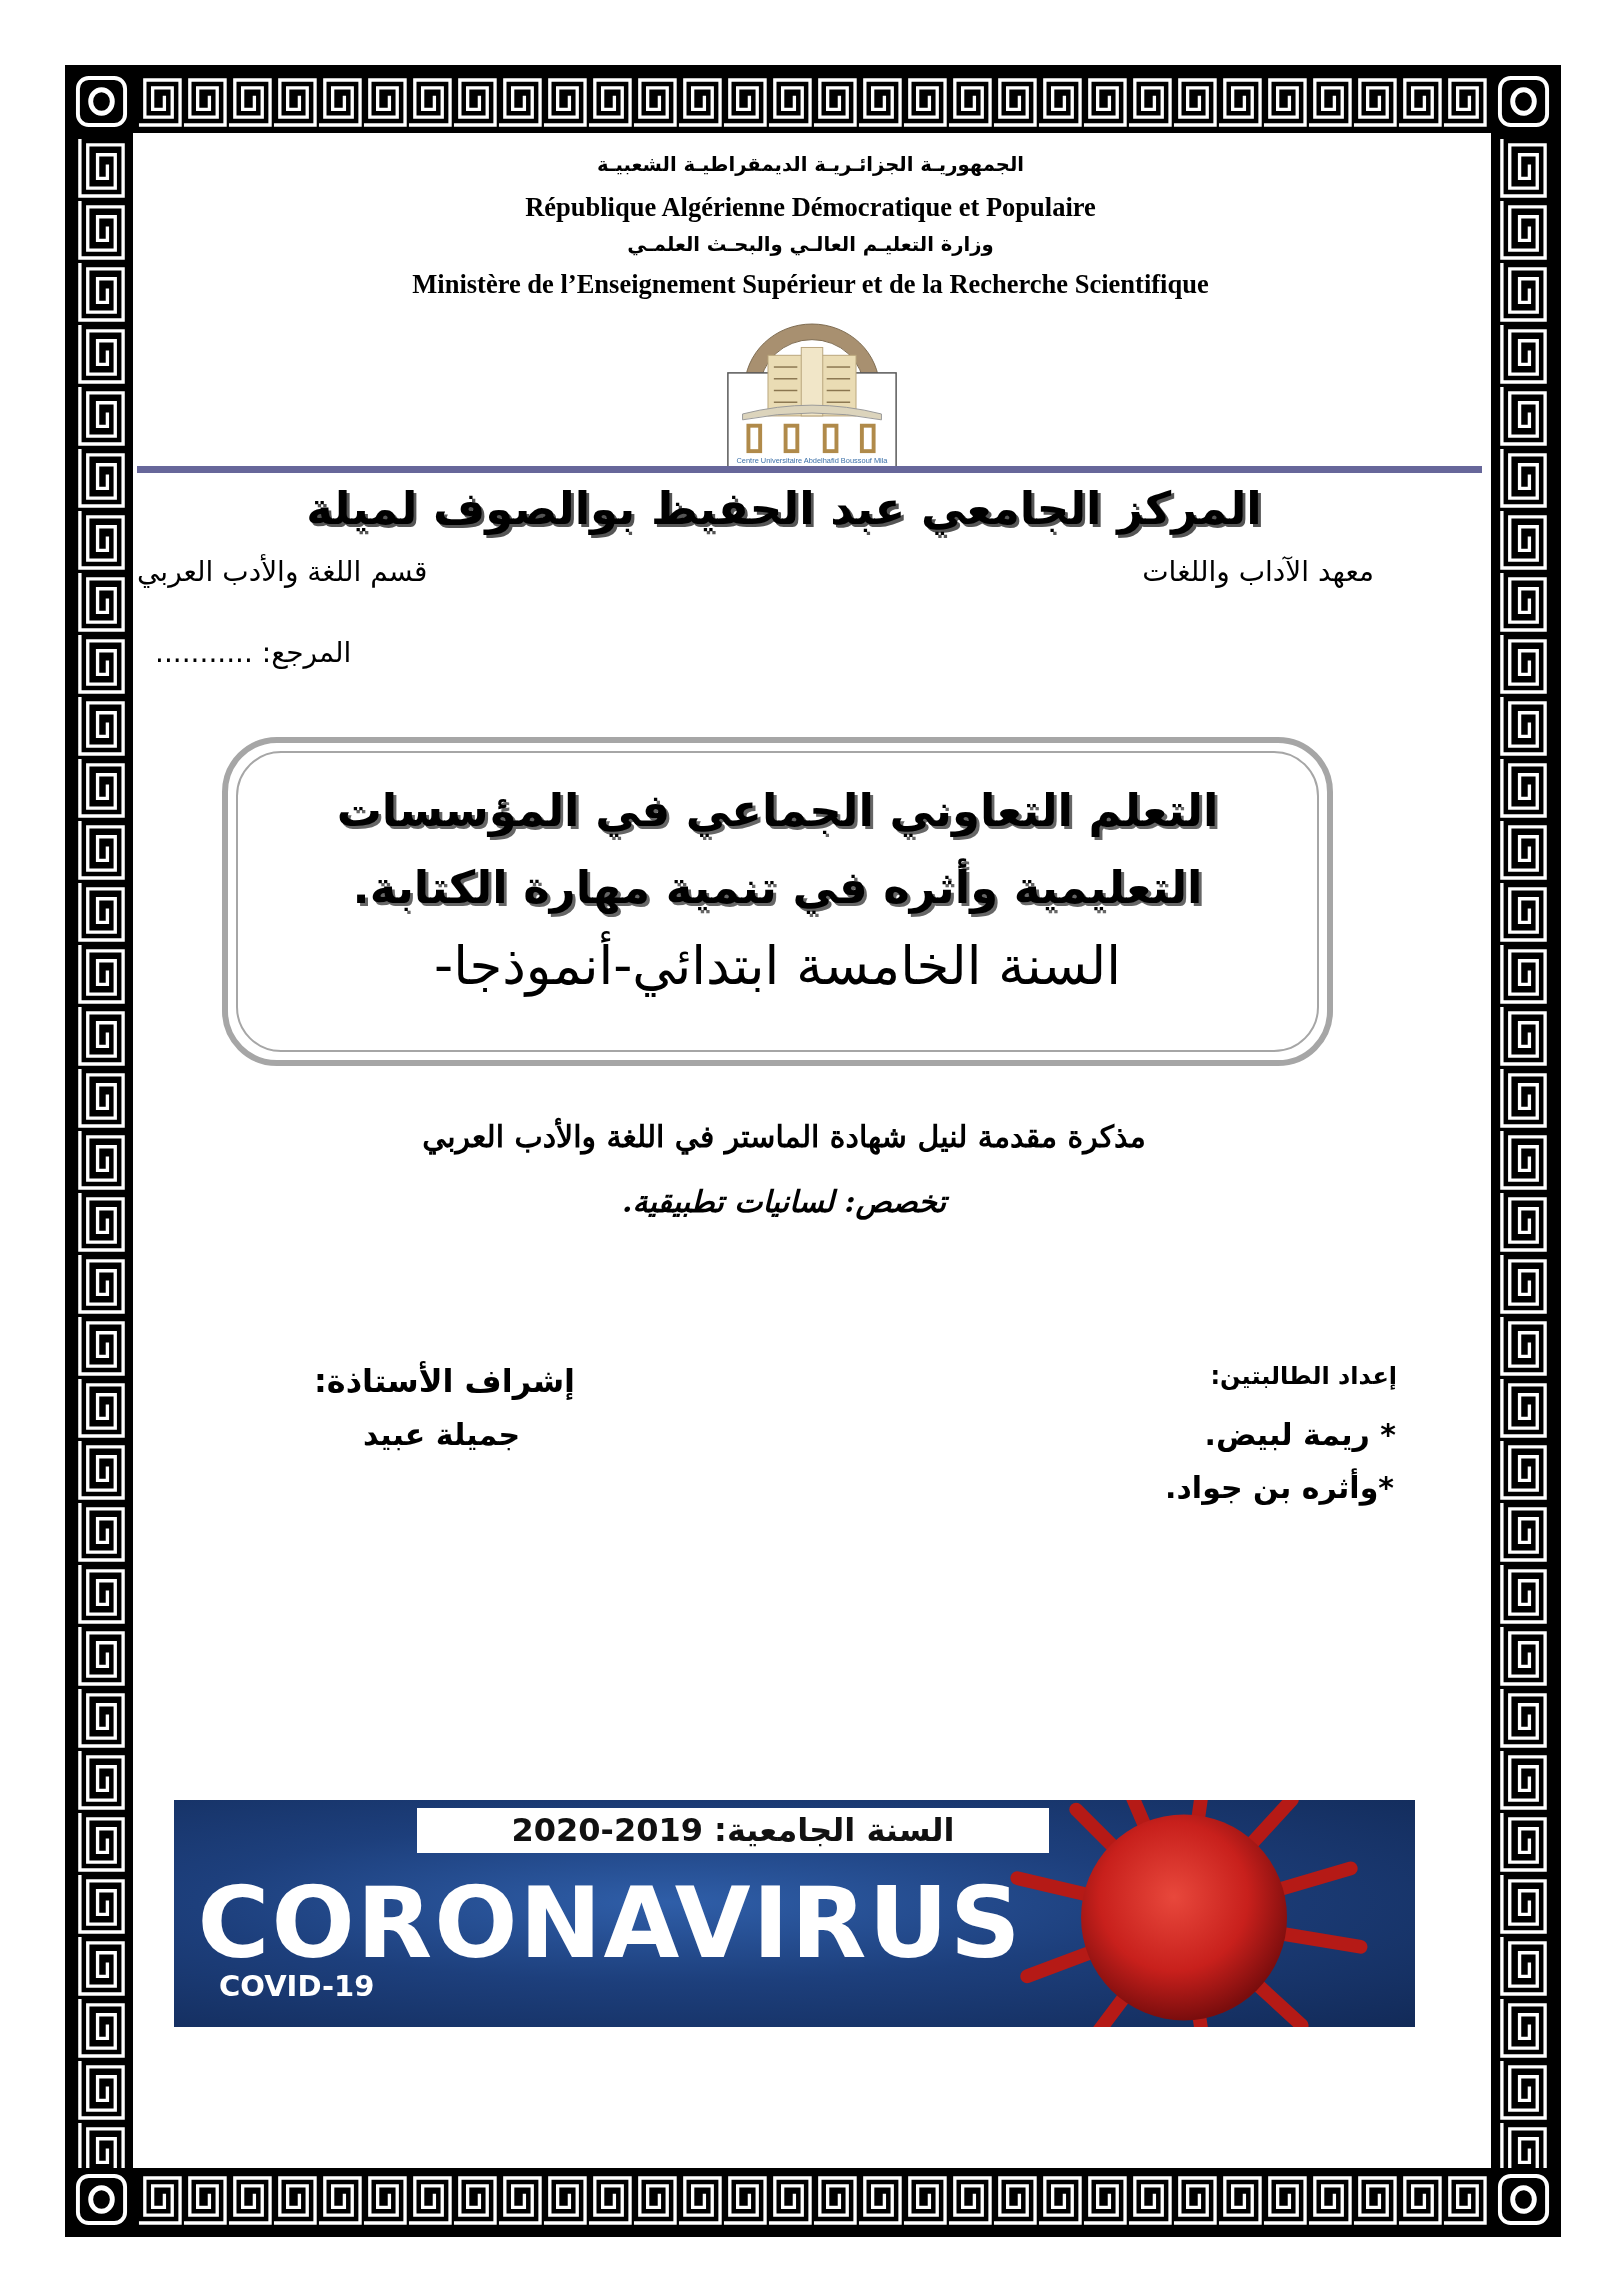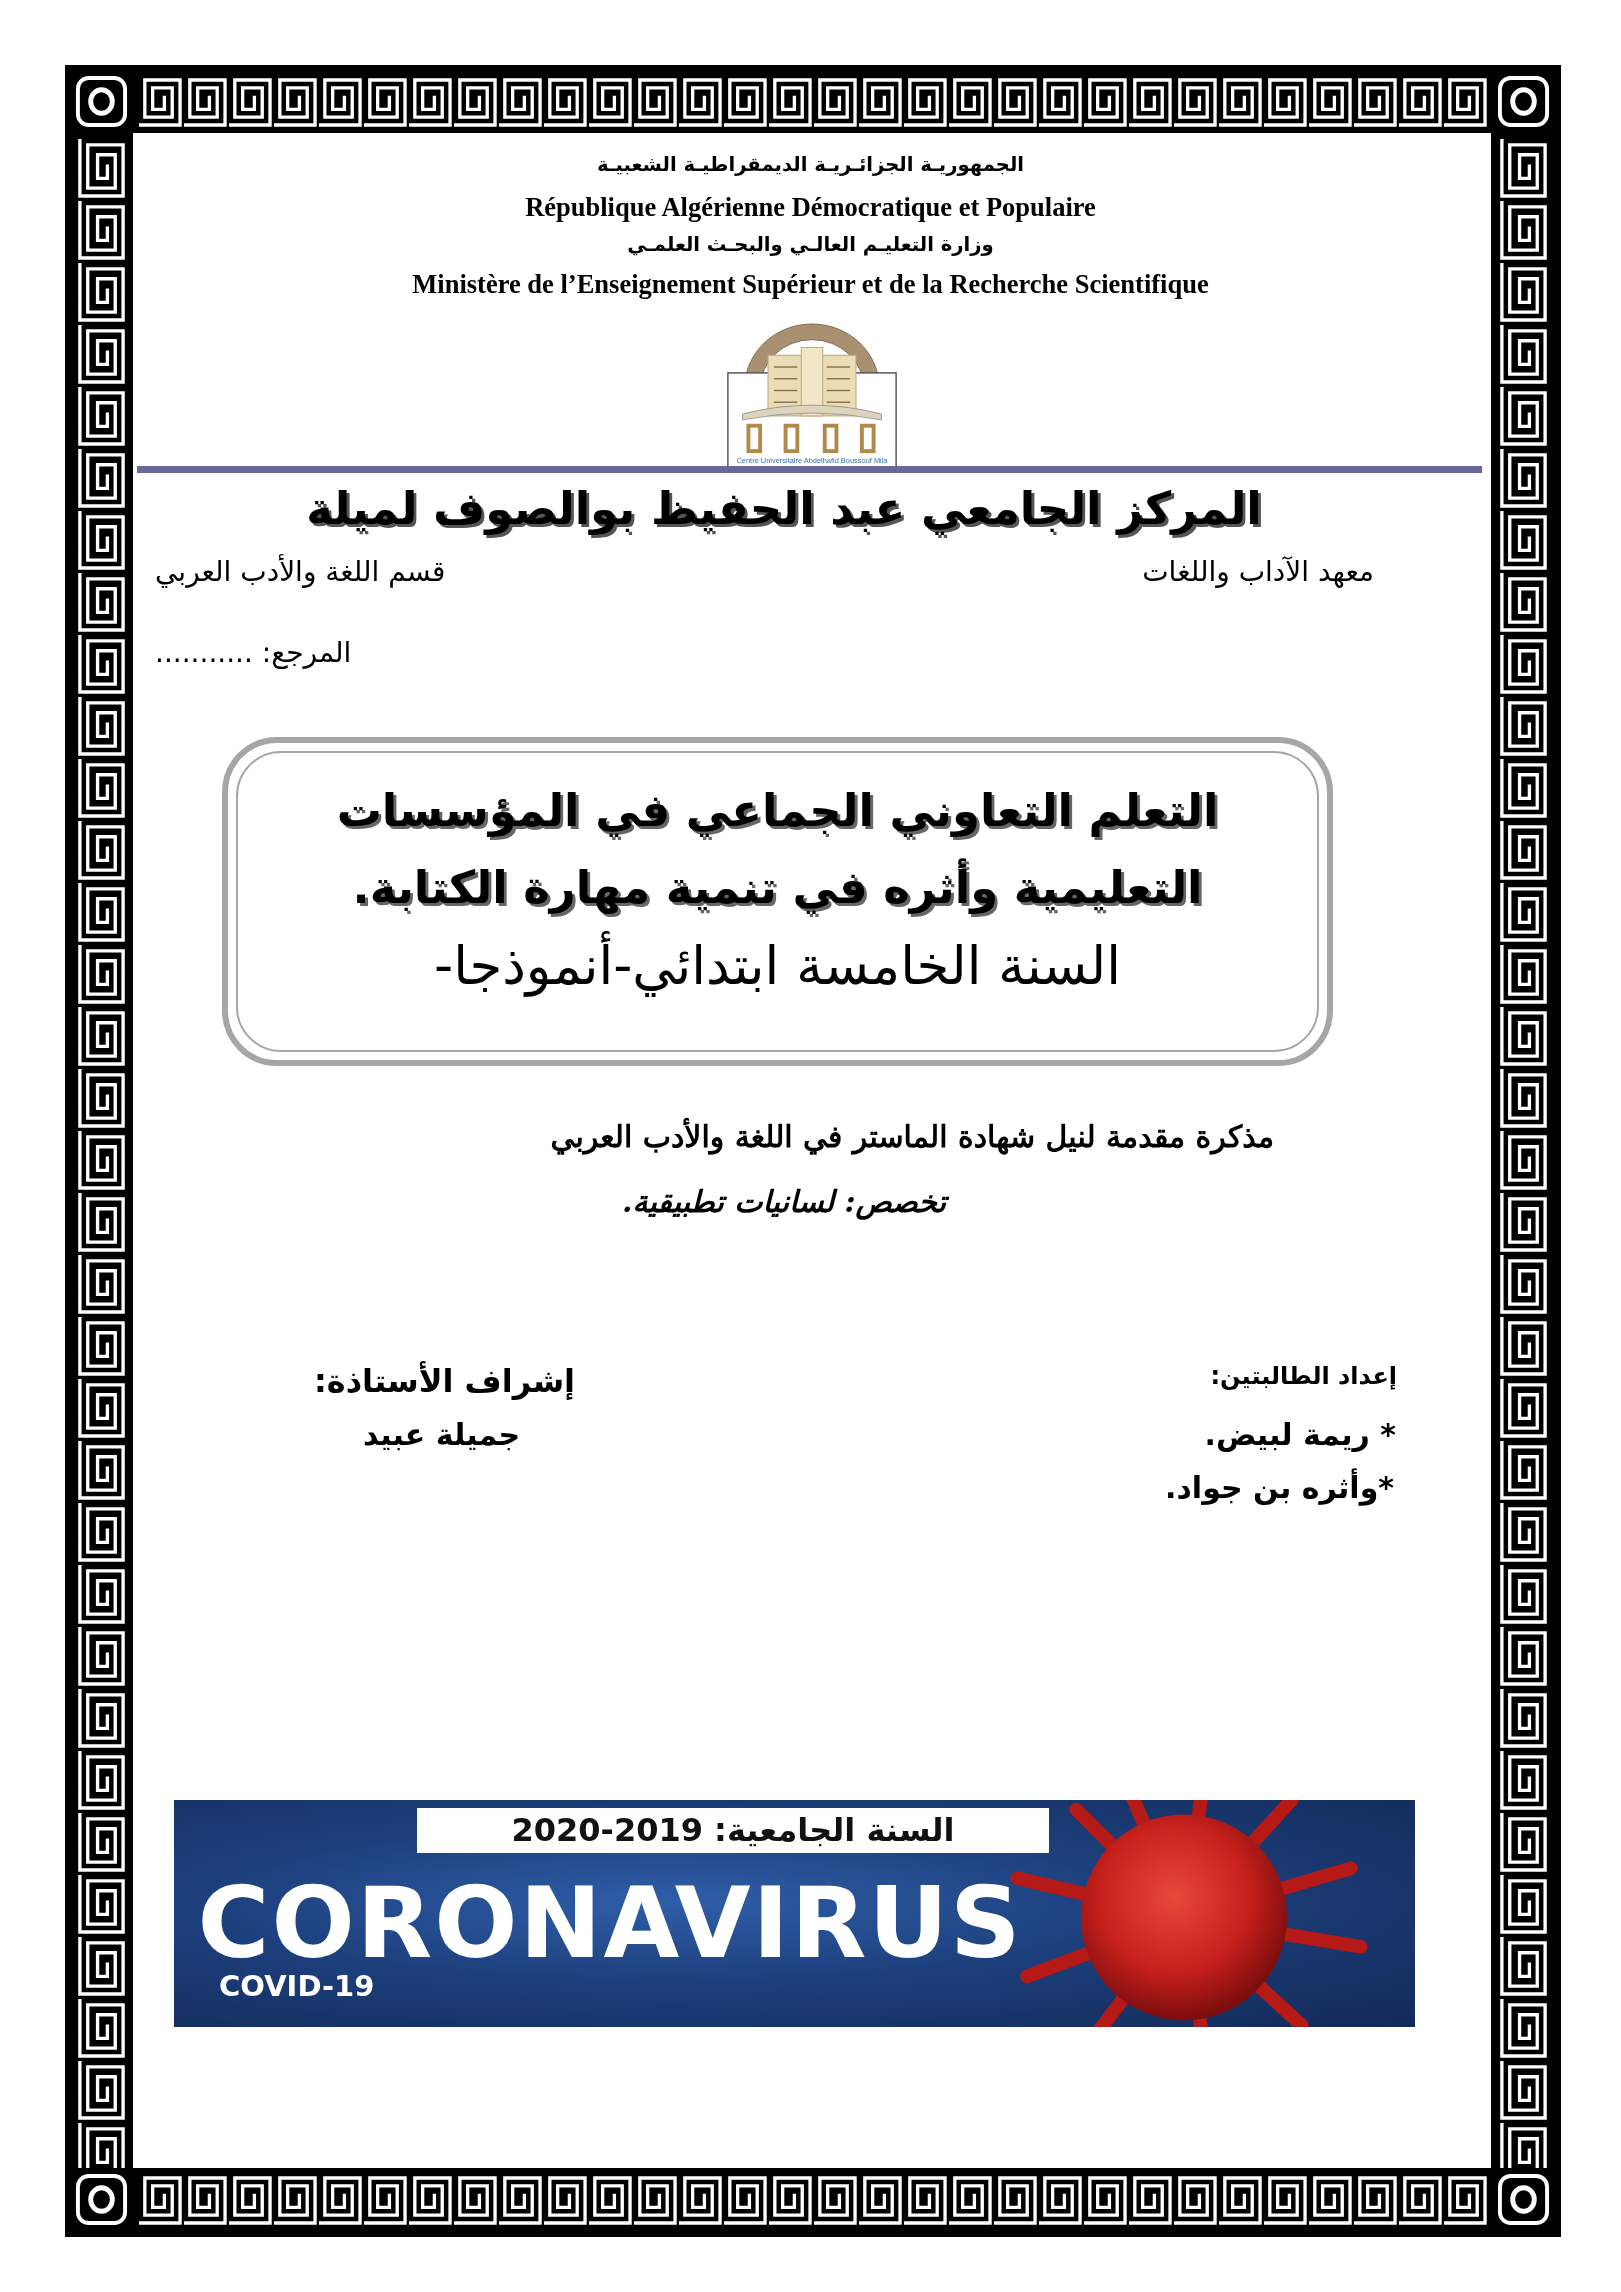--- a/index.html
+++ b/index.html
@@ -37,40 +37,40 @@
   .logo { position: absolute; left: 723px; top: 312px; width: 178px; height: 157px; }
   .rule { position: absolute; left: 137px; top: 466px; width: 1345px; height: 6.9px; background: #67679a; }
 
   
   .inst { position: absolute; left: 294px; width: 980px; top: 482px; text-align: center;
           direction: rtl; font-family: "DejaVu Sans", sans-serif; font-weight: bold; font-size: 45px;
           text-shadow: 2.9px 2.9px 0 #555; }
   .inst-l { position: absolute; top: 555px; font-size: 28px; direction: rtl;
             font-family: "DejaVu Sans", sans-serif; }
   #institute { right: 247px; }
-  #department { left: 155px; }
+  #department { left: 137px; }
   #reference { top: 636px; left: 155px; }
 
   
   .tbox { position: absolute; left: 222px; top: 737px; width: 1111px; height: 329px;
           border: 6.9px solid #a6a6a6; border-radius: 55px; box-sizing: border-box; }
   .tbox::before { content: ""; position: absolute; left: 7.8px; top: 7.8px; right: 7.8px; bottom: 7.8px;
                   border: 2.9px solid #a6a6a6; border-radius: 45px; }
   .tline { position: absolute; left: 0; width: 100%; text-align: center; direction: rtl; }
   .tline.b { font-family: "DejaVu Sans", sans-serif; font-weight: bold; font-size: 45px;
              text-shadow: 2.9px 2.9px 0 #666; }
   .tline.r { font-family: "DejaVu Sans", sans-serif; font-size: 53px; }
   #t1 { top: 41px; }
   #t2 { top: 118px; }
   #t3 { top: 192px; }
 
   
   .memo { position: absolute; left: 294px; width: 980px; text-align: center; direction: rtl;
           font-family: "DejaVu Serif", serif; font-weight: bold; font-size: 30px; }
-  #m1 { top: 1119px; text-align: right; }
+  #m1 { top: 1119px; }
   #m2 { top: 1184px; font-style: italic; }
 
   
   .pp { position: absolute; direction: rtl; font-family: "DejaVu Sans", sans-serif;
         font-weight: bold; font-size: 30px; }
   #prep-label { right: 224px; top: 1362px; font-size: 24px; }
   #stud1 { right: 225px; top: 1417px; }
   #stud2 { right: 227px; top: 1470px; }
   #sup-label { left: 314px; top: 1362px; font-size: 32px; }
   #sup-name { left: 363px; top: 1417px; }

